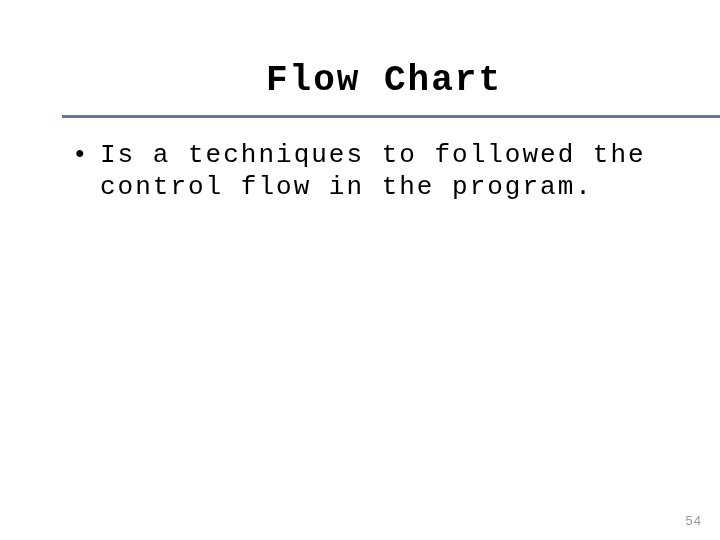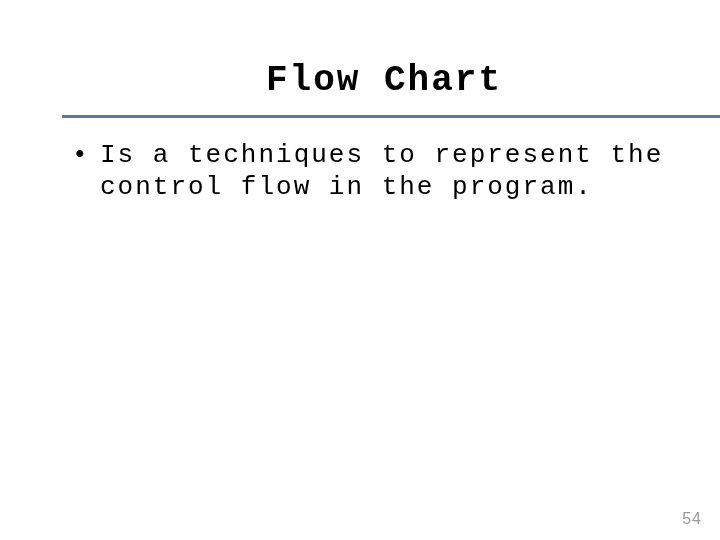--- a/index.html
+++ b/index.html
@@ -40,29 +40,29 @@
     position: absolute;
     left: 2px;
     top: 0;
     font-size: 26px;
     color: #000;
   }
   .page-number {
     position: absolute;
     right: 34px;
     bottom: 28px;
-    font-size: 16px;
+    font-size: 13px;
     font-family: Arial, Helvetica, sans-serif;
     color: #9a9a9a;
     letter-spacing: 1px;
   }
 </style>
 </head>
 <body>
 
 <div class="slide">
   <h1 class="title">Flow Chart</h1>
   <hr class="divider">
   <ul class="bullets">
-    <li>Is a techniques to represent the control flow in the program.</li>
+    <li>Is a techniques to followed the control flow in the program.</li>
   </ul>
   <div class="page-number">54</div>
 </div>
 
 </body></html>

